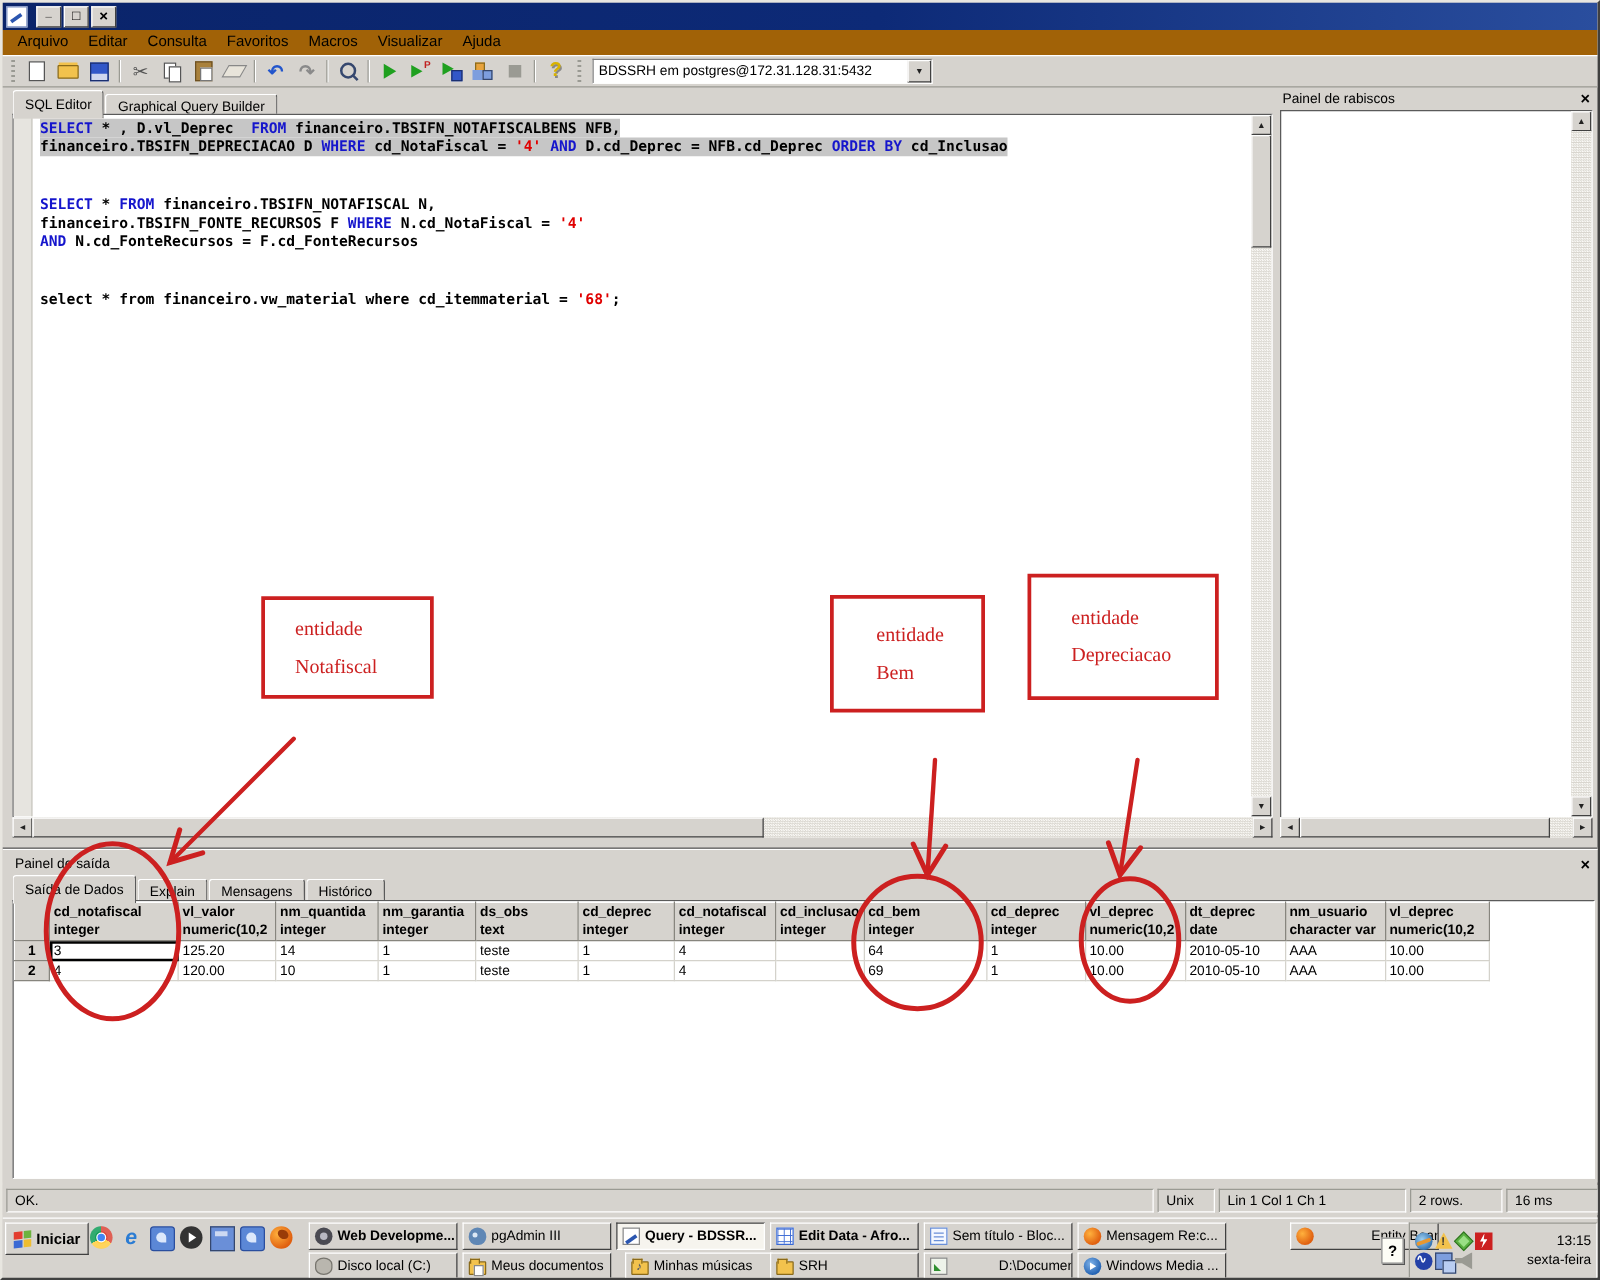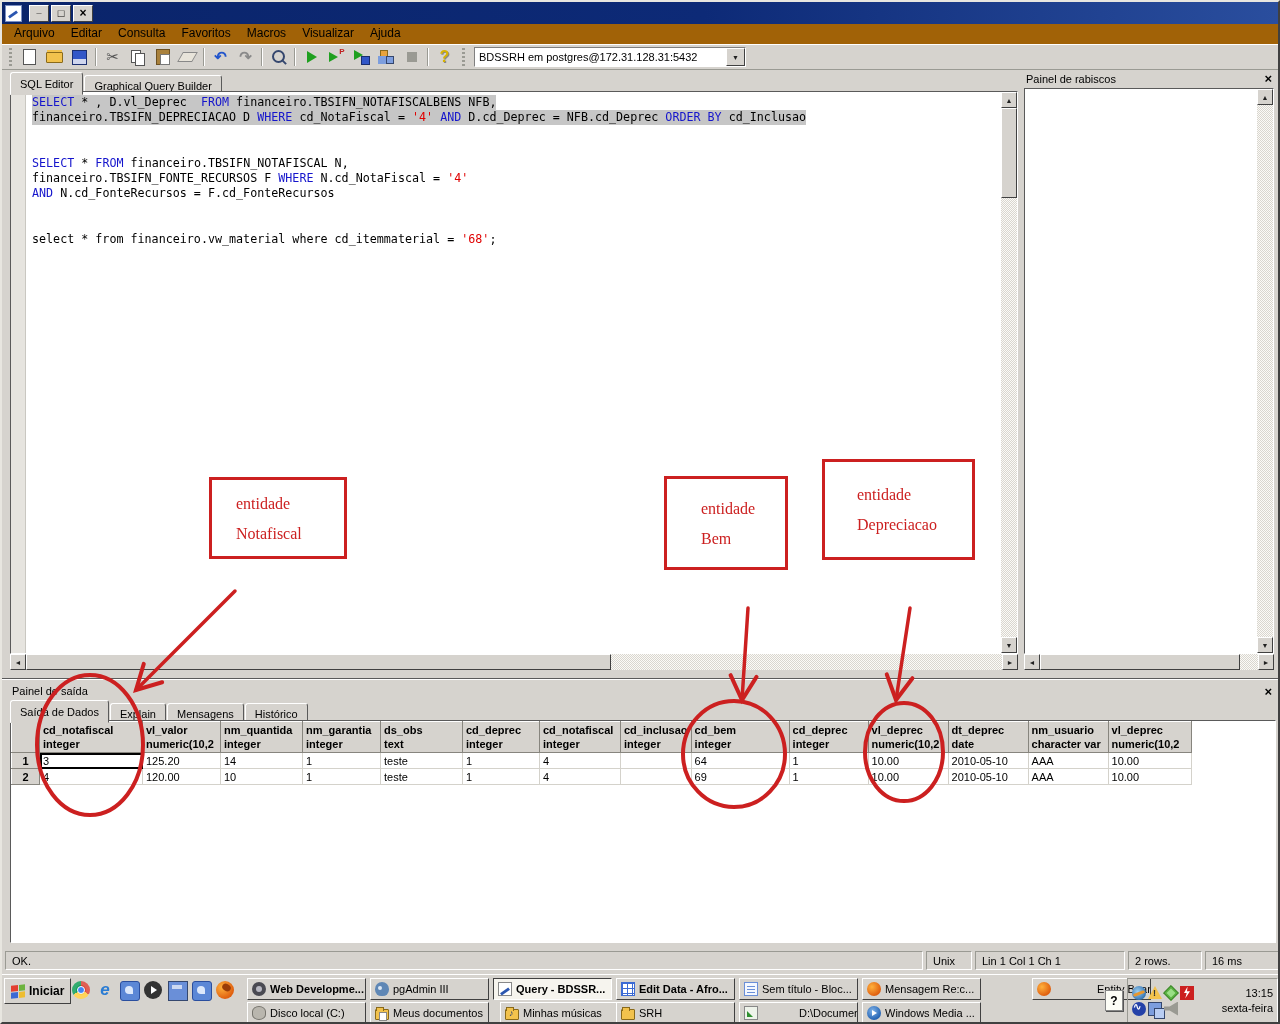--- a/index.html
+++ b/index.html
@@ -57,21 +57,21 @@
   .combo-arrow{width:17px;height:16px;background:#d6d3ce;border:1px solid;border-color:#fff #404040 #404040 #fff;
     display:flex;align-items:center;justify-content:center;flex:none;}
   .combo-arrow::before{content:"▼";font-size:7px;color:#222;}
   
   .tab{height:17px;padding:1px 9px;font-size:11px;background:#d6d3ce;border:1px solid;
     border-color:#fff #5a5a5a #d6d3ce #fff;border-radius:3px 3px 0 0;display:inline-flex;align-items:center;margin-right:1px;position:relative;top:2px;}
   .tab.active{top:0;height:19px;z-index:2;font-weight:normal;}
   .tabs-sql{position:absolute;left:8px;top:70px;height:20px;}
   
   .editor{position:absolute;left:8px;top:89px;width:1008px;height:563px;background:#fff;
-    border:1px solid;border-color:#5a5a5a #fff #fff #5a5a5a;display:flex;box-sizing:border-box;}
+    border:1px solid;border-color:#5a5a5a #fff #fff #5a5a5a;display:flex;box-sizing:border-box;font-weight:bold;}
   .editor-gutter{width:14px;background:#e6e4df;border-right:1px solid #c9c7c1;flex:none;}
   .sql-text{flex:1;overflow:hidden;padding:3px 0 0 6px;}
   .sql-line{white-space:pre;font-family:"DejaVu Sans Mono",monospace;font-size:11.7px;line-height:15.2px;color:#000;}
   .sql-line.sel{background:#c6c6c6;width:max-content;}
   .seg-k{color:#1515cc;} .seg-s{color:#e00000;} .seg-p{color:#000;}
   .vscroll{width:16px;flex:none;display:flex;flex-direction:column;background:#eceae4;}
   .sb-btn{width:16px;height:16px;background:#d6d3ce;border:1px solid;border-color:#fff #404040 #404040 #fff;
     display:flex;align-items:center;justify-content:center;box-sizing:border-box;flex:none;}
   .sb-btn::before{font-size:7px;color:#222;}
   .sb-up::before{content:"▲";} .sb-down::before{content:"▼";} .sb-left::before{content:"◄";} .sb-right::before{content:"►";}

